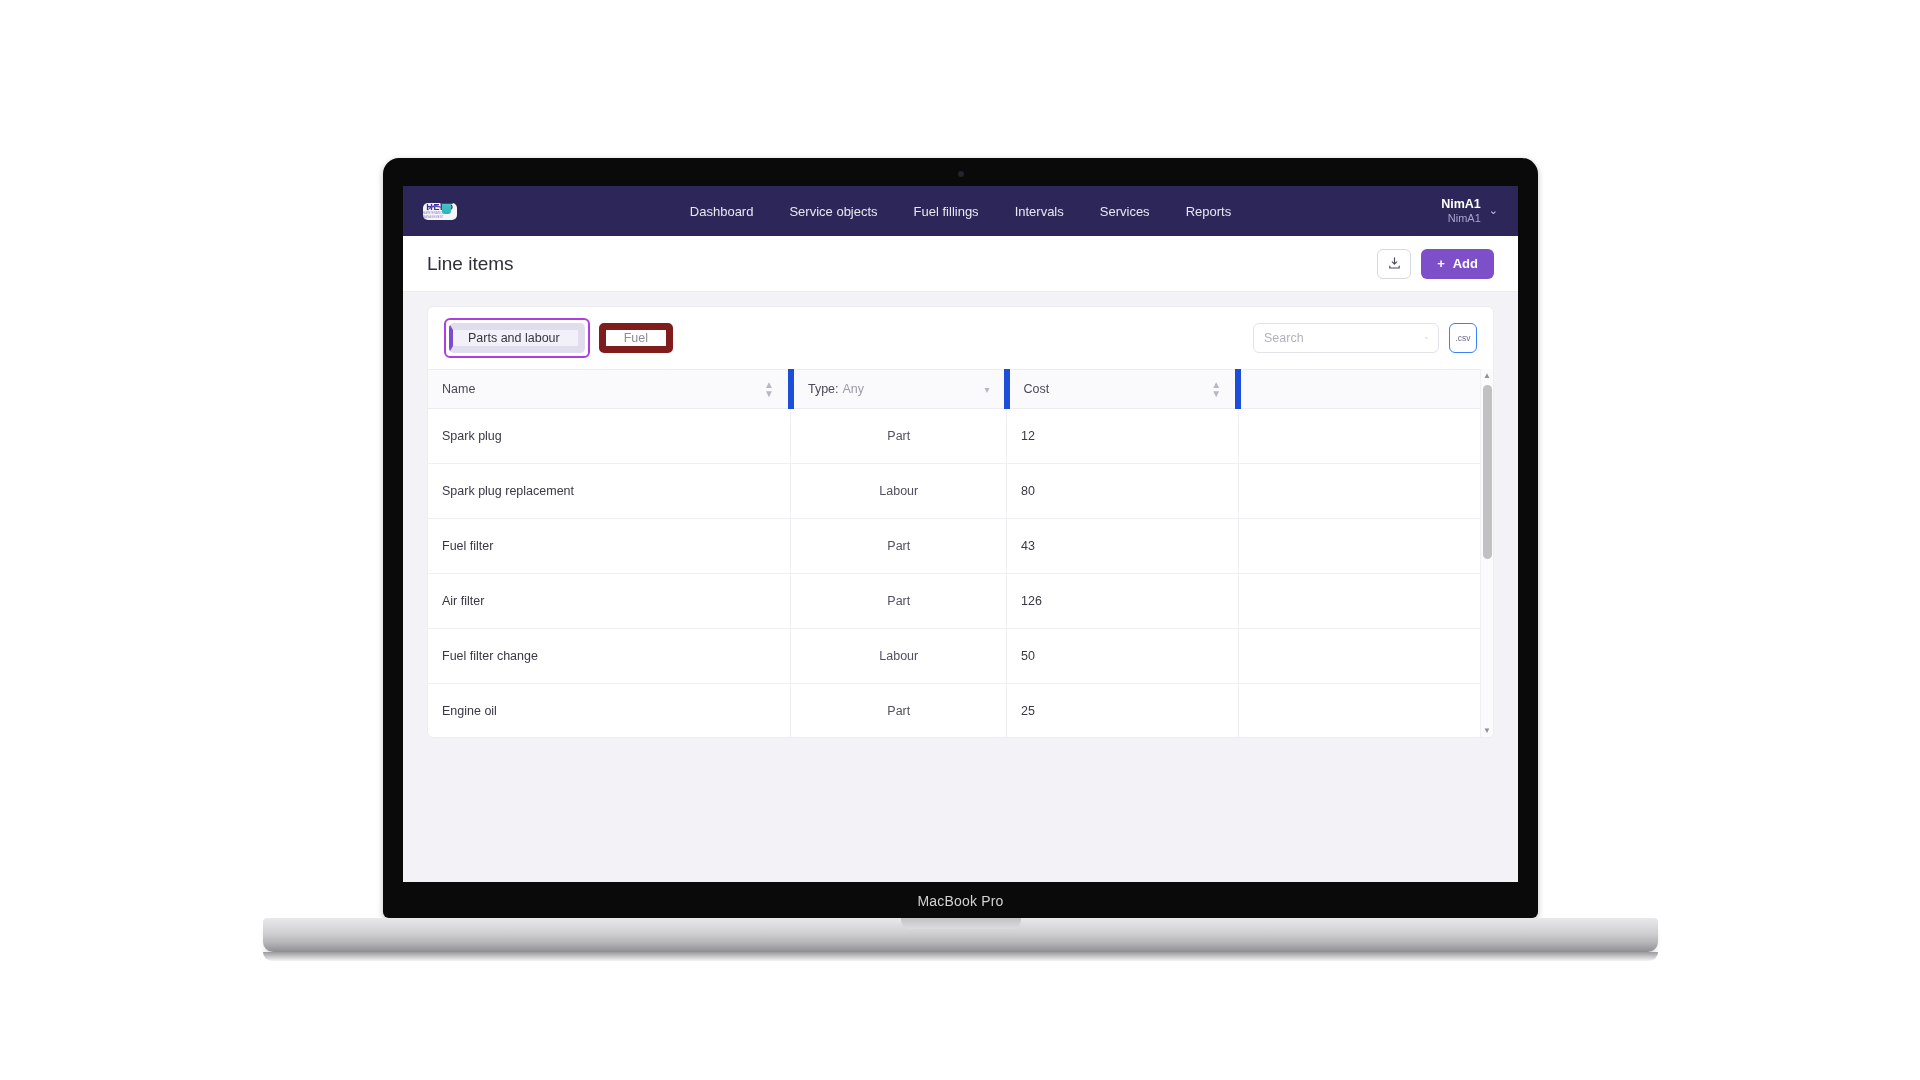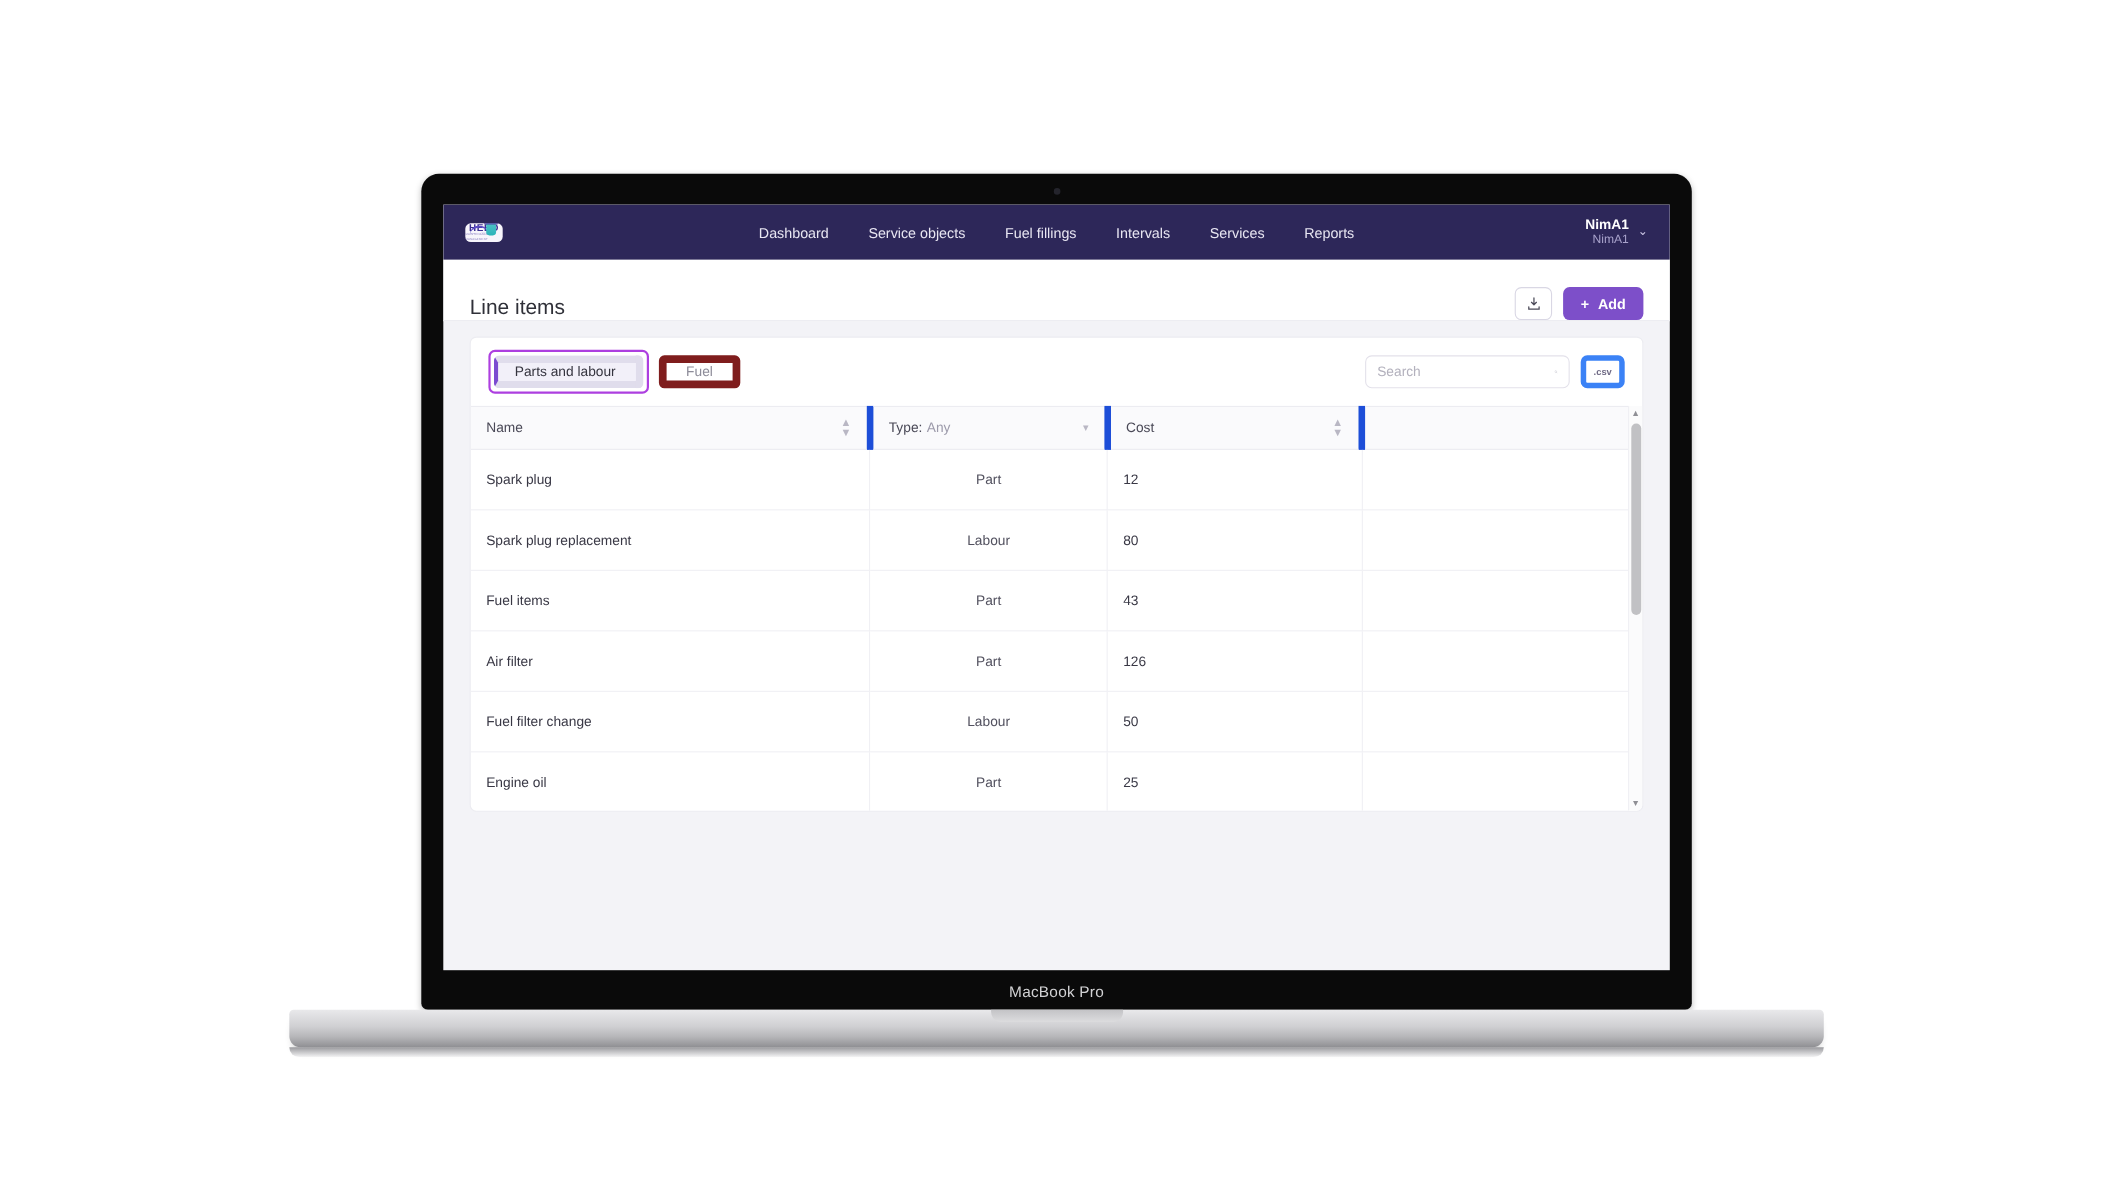--- a/index.html
+++ b/index.html
@@ -134,21 +134,21 @@
     cursor: pointer;
   }
   .user-names { text-align: right; line-height: 1.15; }
   .user-name { color:#ffffff; font-size: 12.5px; font-weight: bold; }
   .user-sub  { color:#a9a3cc; font-size: 11px; }
   .chev { color:#c9c4e2; font-size: 11px; }
 
   .page-head {
     background: #ffffff;
     height: 56px;
-    display: flex; align-items: flex-end;
+    display: flex; align-items: center;
     padding: 0 24px;
     border-bottom: 1px solid #ececf1;
     gap: 45px;
   }
   .page-title { font-size: 19px; color:#2f3038; }
   .head-actions { margin-left:auto; display:flex; align-items:center; gap:10px; }
   .icon-btn {
     width: 34px; height: 30px;
     border: 1px solid #d9d7e4;
     border-radius: 6px;
@@ -219,26 +219,26 @@
     background:#fff;
   }
   .search-input {
     border:none; outline:none; flex:1;
     font-size: 12.5px; color:#35343f;
     font-family: "Liberation Sans", sans-serif;
     background: transparent;
   }
   .search-input::placeholder { color:#b3b1bd; }
   .csv-btn {
-    width: 40px; height: 30px;
-    border: 5px solid #3b82f6;
+    width: 28px; height: 30px;
+    border: 1px solid #3b82f6;
     border-radius: 6px;
     background:#fff;
     display:flex; align-items:center; justify-content:center;
-    font-size: 8.5px; font-weight: bold; color:#6f6a85;
+    font-size: 8.5px; font-weight: normal; color:#6f6a85;
     cursor: pointer;
   }
 
   .tbl-wrap { flex:1; display:flex; position:relative; min-height:0; }
   table { border-collapse: collapse; width: 100%; table-layout: fixed; }
   thead th {
     text-align:left;
     font-weight: normal;
     font-size: 12.5px;
     color: #4a4957;
@@ -409,21 +409,21 @@
                     <td>12</td>
                     <td></td>
                   </tr>
                   <tr>
                     <td>Spark plug replacement</td>
                     <td class="type-cell">Labour</td>
                     <td>80</td>
                     <td></td>
                   </tr>
                   <tr>
-                    <td>Fuel items</td>
+                    <td>Fuel filter</td>
                     <td class="type-cell">Part</td>
                     <td>43</td>
                     <td></td>
                   </tr>
                   <tr>
                     <td>Air filter</td>
                     <td class="type-cell">Part</td>
                     <td>126</td>
                     <td></td>
                   </tr>

